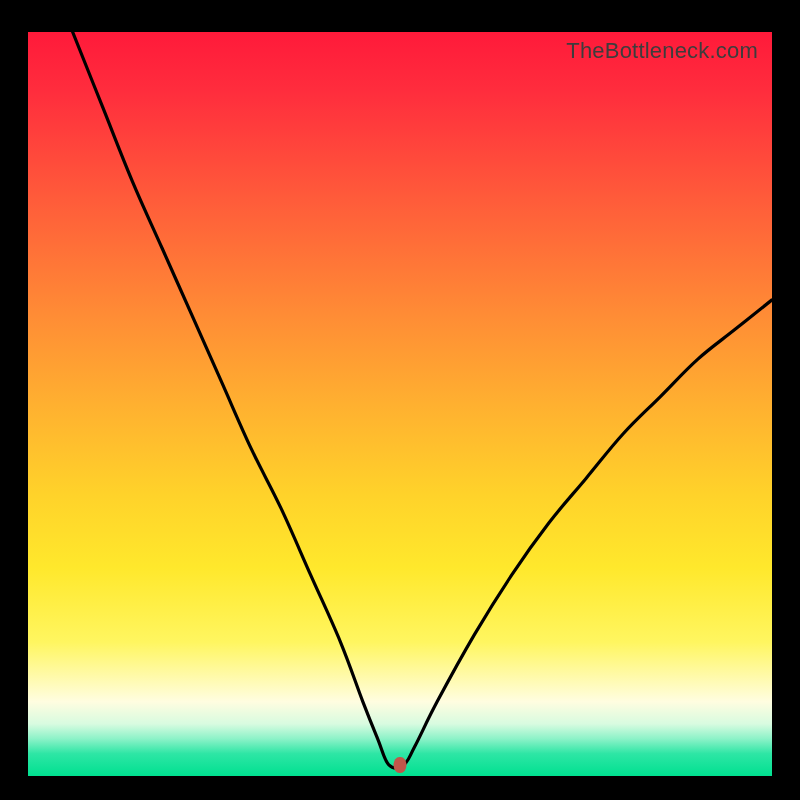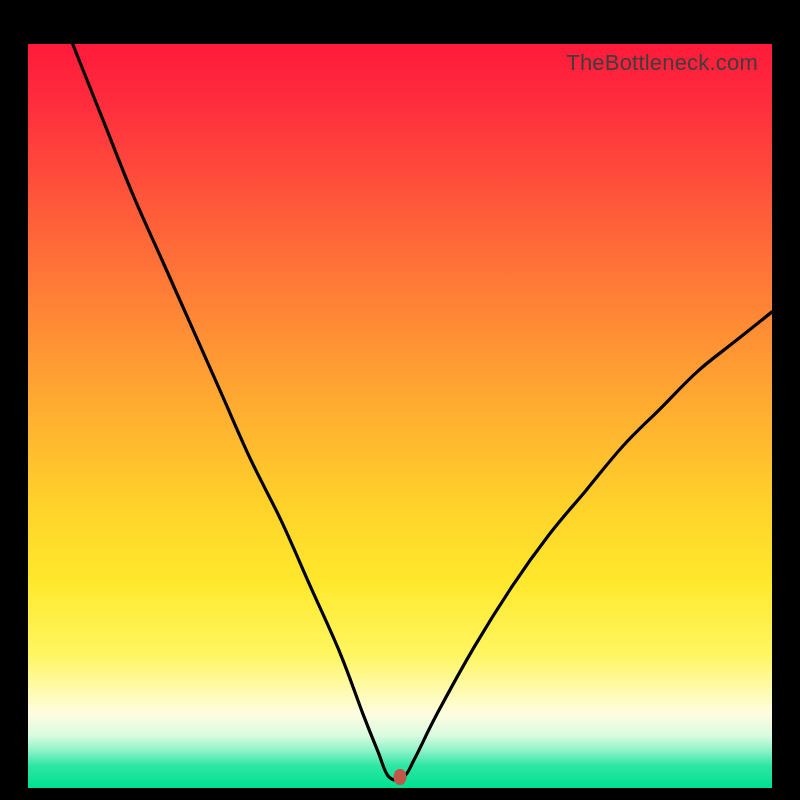--- a/index.html
+++ b/index.html
@@ -6,21 +6,21 @@
   html, body { width: 800px; height: 800px; overflow: hidden; background: #000; }
   .frame {
     width: 800px;
     height: 800px;
     background: #000;
     position: relative;
   }
   .plot {
     position: absolute;
     left: 28px;
-    top: 44px;
+    top: 32px;
     width: 744px;
     height: 744px;
     background: linear-gradient(to bottom,
       #ff1a3a 0%,
       #ff2d3d 8%,
       #ff5a3a 22%,
       #ff8c35 38%,
       #ffb030 50%,
       #ffd22a 62%,
       #ffe82c 72%,

